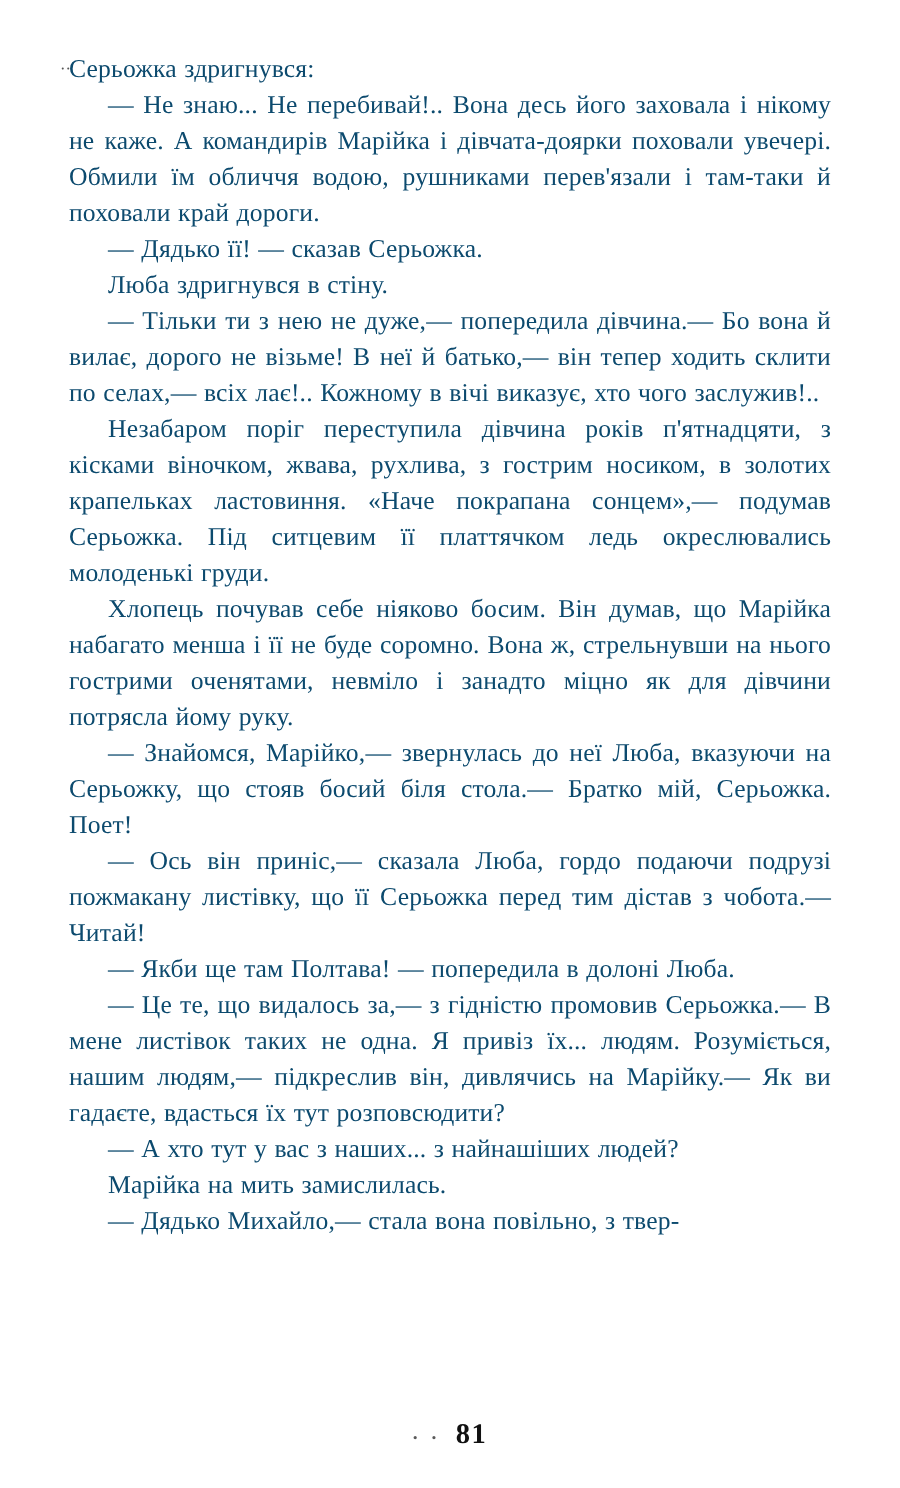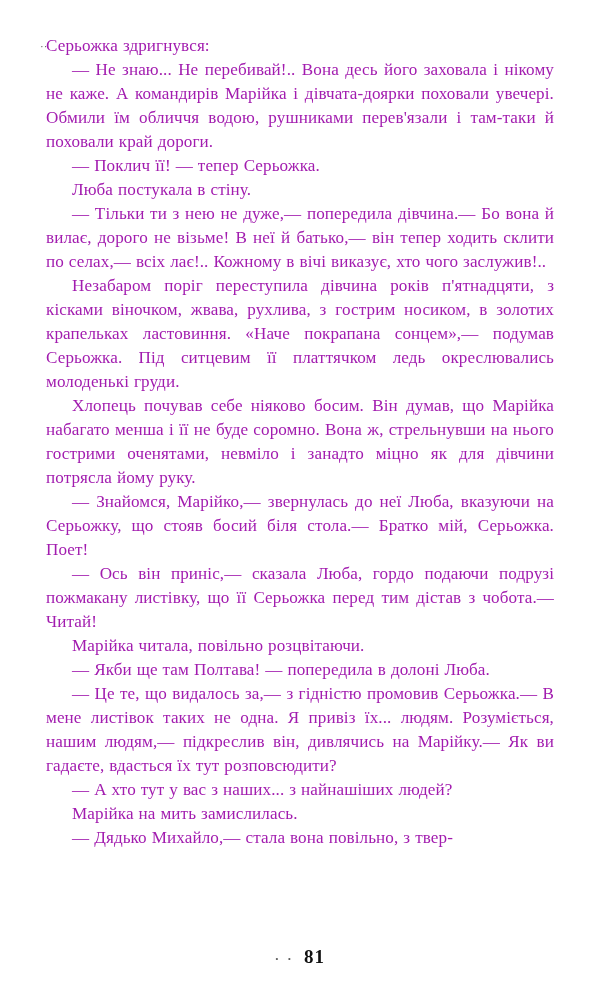--- a/index.html
+++ b/index.html
@@ -23,21 +23,21 @@
     box-sizing: border-box;
     padding: 34px 46px 0 46px;
   }
   .body-text {
     font-size: 17.1px;
     line-height: 24.0px;
     text-align: justify;
     text-justify: inter-word;
     letter-spacing: 0.1px;
     word-spacing: 0.6px;
-    color: #a21caf;
+    color: #0c4a6e;
   }
   .body-text p {
     margin: 0;
     text-indent: 26px;
   }
   .body-text p.noindent {
     text-indent: 0;
   }
   .page-number {
     position: absolute;
@@ -68,28 +68,27 @@
 </head>
 <body>
 
 <div class="page">
 
   <span class="speck speck-1">··</span>
 
   <div class="body-text">
     <p class="noindent">Серьожка здригнувся:</p>
     <p>— Не знаю... Не перебивай!.. Вона десь його заховала і нікому не каже. А командирів Марійка і дівчата-доярки поховали увечері. Обмили їм обличчя водою, рушниками перев'язали і там-таки й поховали край дороги.</p>
-    <p>— Поклич її! — тепер Серьожка.</p>
-    <p>Люба постукала в стіну.</p>
+    <p>— Дядько її! — сказав Серьожка.</p>
+    <p>Люба здригнувся в стіну.</p>
     <p>— Тільки ти з нею не дуже,— попередила дівчина.— Бо вона й вилає, дорого не візьме! В неї й батько,— він тепер ходить склити по селах,— всіх лає!.. Кожному в вічі виказує, хто чого заслужив!..</p>
     <p>Незабаром поріг переступила дівчина років п'ятнадцяти, з кісками віночком, жвава, рухлива, з гострим носиком, в золотих крапельках ластовиння. «Наче покрапана сонцем»,— подумав Серьожка. Під ситцевим її платтячком ледь окреслювались молоденькі груди.</p>
     <p>Хлопець почував себе ніяково босим. Він думав, що Марійка набагато менша і її не буде соромно. Вона ж, стрельнувши на нього гострими оченятами, невміло і занадто міцно як для дівчини потрясла йому руку.</p>
     <p>— Знайомся, Марійко,— звернулась до неї Люба, вказуючи на Серьожку, що стояв босий біля стола.— Братко мій, Серьожка. Поет!</p>
     <p>— Ось він приніс,— сказала Люба, гордо подаючи подрузі пожмакану листівку, що її Серьожка перед тим дістав з чобота.— Читай!</p>
-    <p>Марійка читала, повільно розцвітаючи.</p>
     <p>— Якби ще там Полтава! — попередила в долоні Люба.</p>
     <p>— Це те, що видалось за,— з гідністю промовив Серьожка.— В мене листівок таких не одна. Я привіз їх... людям. Розуміється, нашим людям,— підкреслив він, дивлячись на Марійку.— Як ви гадаєте, вдасться їх тут розповсюдити?</p>
     <p>— А хто тут у вас з наших... з найнашіших людей?</p>
     <p>Марійка на мить замислилась.</p>
     <p>— Дядько Михайло,— стала вона повільно, з твер-</p>
   </div>
 
 </div>
 
 <div class="page-number">

